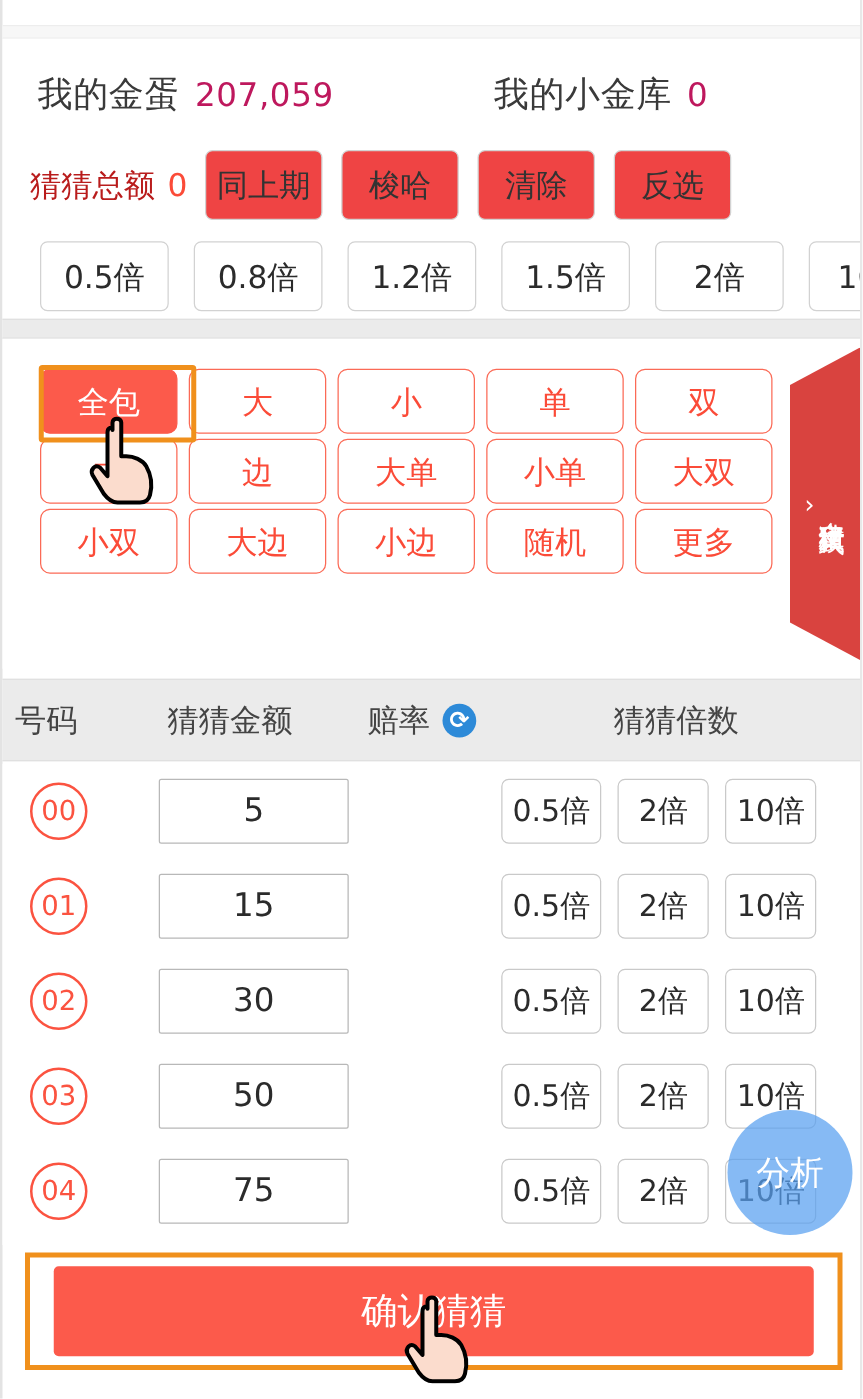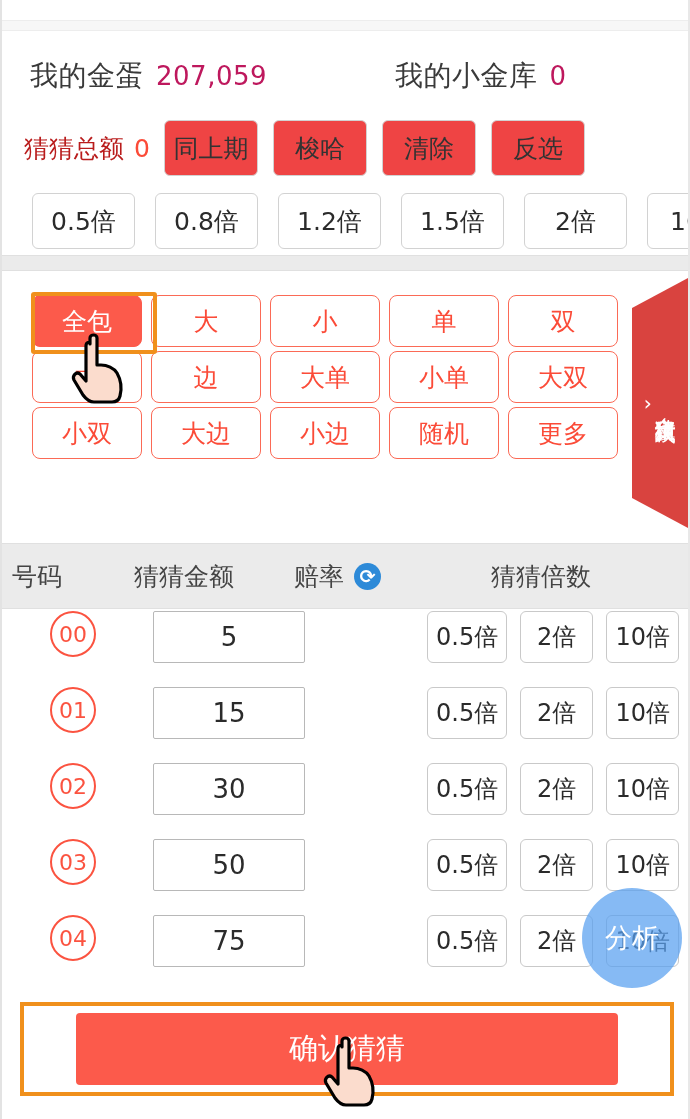--- a/index.html
+++ b/index.html
@@ -124,21 +124,21 @@
   .th-odds { margin-left: 0; display: flex; align-items: center; gap: 10px; }
   .refresh-icon {
     width: 27px; height: 27px; border-radius: 50%; background: #2d8ad8;
     display: flex; align-items: center; justify-content: center;
     color: #fff; font-size: 19px; line-height: 1; font-weight: bold;
   }
   .th-mult { margin-left: 110px; }
 
   
   .rows { position: absolute; top: 611px; left: 0; right: 0; height: 385px; background: #fff; }
-  .row { height: 76px; display: flex; align-items: flex-start; padding-left: 26px; }
+  .row { height: 76px; display: flex; align-items: center; }
   .num-circle {
     margin-left: 22px; width: 46px; height: 46px; border-radius: 50%;
     border: 2px solid #fb5340; color: #fb5340; font-size: 22px;
     display: flex; align-items: center; justify-content: center;
     flex: 0 0 auto;
   }
   .amt-input {
     margin-left: 57px; width: 152px; height: 52px;
     border: 1px solid #b8b8b8; background: #fff; border-radius: 2px;
     font-size: 26px; color: #2b2b2b; text-align: center; font-family: inherit;
@@ -163,21 +163,21 @@
   }
 
   
   .confirm-wrap {
     position: absolute; left: 18px; top: 1002px;
     width: 654px; height: 94px;
     border: 4px solid #f0901c; background: #fff;
     display: flex; align-items: center; justify-content: center;
   }
   .confirm-btn {
-    width: 542px; height: 72px; background: #fc5a4b;
+    width: 608px; height: 72px; background: #fc5a4b;
     border: none; border-radius: 4px;
     color: #fff; font-size: 29px; font-family: inherit;
     display: flex; align-items: center; justify-content: center; cursor: pointer;
   }
 
   
   .cursor { position: absolute; z-index: 40; pointer-events: none; }
   .cursor.c1 { left: 68px; top: 332px; }
   .cursor.c2 { left: 320px; top: 1035px; }
 </style>

